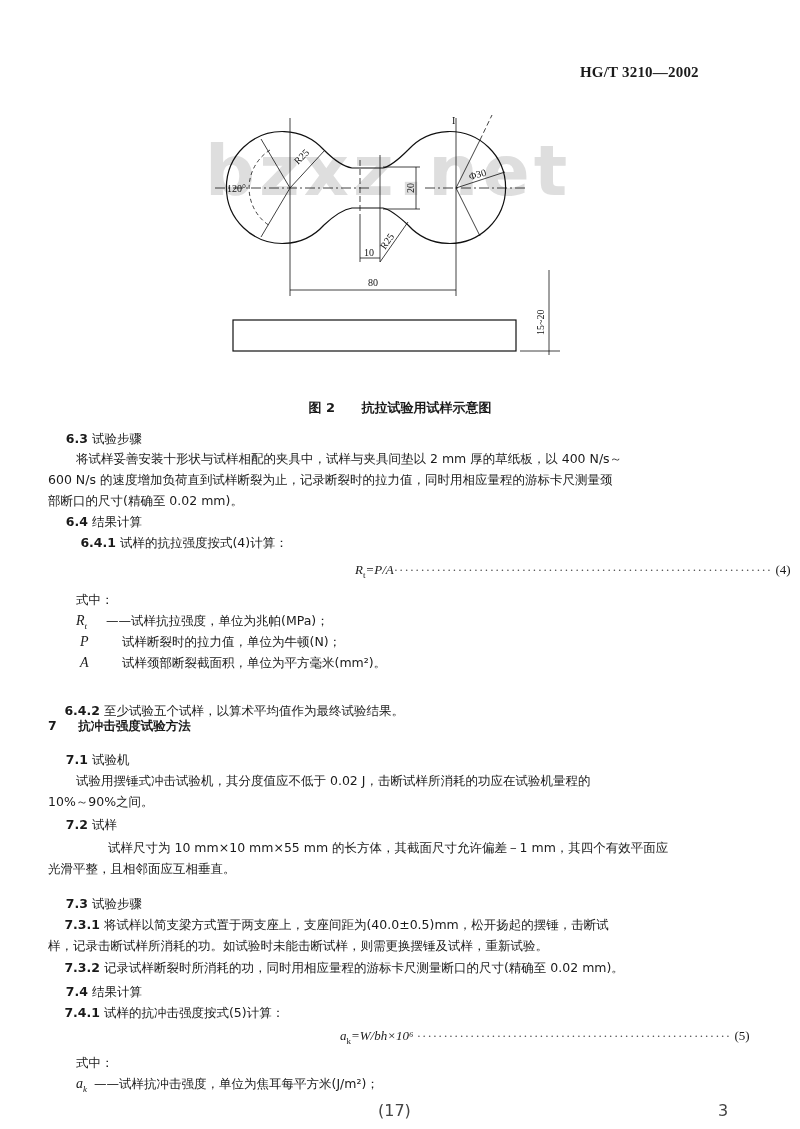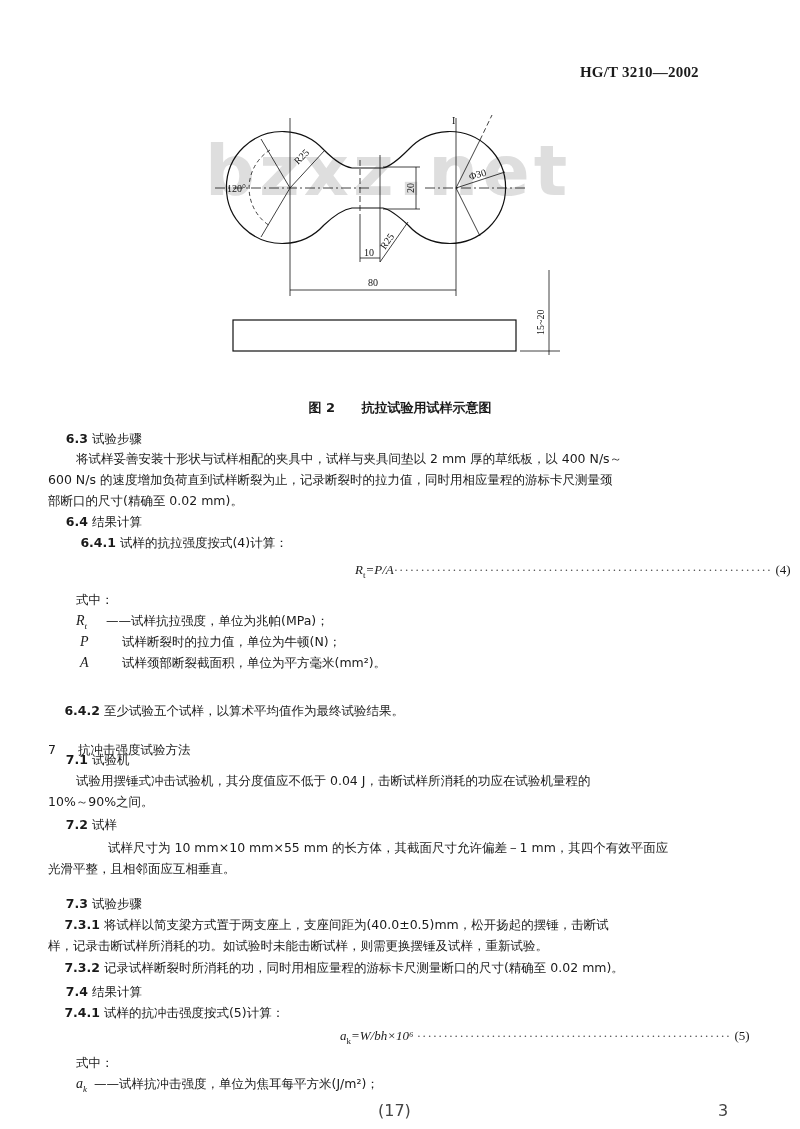--- a/index.html
+++ b/index.html
@@ -23,21 +23,21 @@
     left: 0; width: 800px; top: 399px; text-align: center;
     font-size: 13px; font-weight: bold; font-family: "DejaVu Sans", sans-serif;
   }
   .fig-caption .num { margin-right: 22px; }
   .line {
     position: absolute; font-size: 12.5px; line-height: 16px; white-space: nowrap;
     font-family: "DejaVu Sans", sans-serif;
   }
   .hdr-num { font-weight: bold; display: inline-block; min-width: 40px; text-align: right; }
   .hdr-num.wide { min-width: 52px; }
-  .sec-title { font-weight: normal; margin-top: 24px; }
+  .sec-title { font-weight: bold; }
   .formula {
     position: absolute; font-size: 13px; white-space: nowrap;
     font-family: "Liberation Serif", "DejaVu Serif", serif;
   }
   .formula i { font-style: italic; }
   .dots { color: #555; letter-spacing: 1px; }
   .sym {
     display: inline-block; width: 30px; font-style: italic;
     font-family: "Liberation Serif", serif; font-size: 14px;
   }
@@ -153,21 +153,21 @@
 
 <div class="line sec-title" style="left:48px;top:718px;">
   <span style="display:inline-block;min-width:26px">7</span>
   <span>抗冲击强度试验方法</span>
 </div>
 
 <div class="line" style="left:48px;top:752px;">
   <span class="hdr-num">7.1</span>
   <span>试验机</span>
 </div>
-<div class="line" style="left:76px;top:773px;">试验用摆锤式冲击试验机，其分度值应不低于 0.04 J，击断试样所消耗的功应在试验机量程的</div>
+<div class="line" style="left:76px;top:773px;">试验用摆锤式冲击试验机，其分度值应不低于 0.02 J，击断试样所消耗的功应在试验机量程的</div>
 <div class="line" style="left:48px;top:794px;">10%～90%之间。</div>
 
 <div class="line" style="left:48px;top:817px;">
   <span class="hdr-num">7.2</span>
   <span>试样</span>
 </div>
 <div class="line" style="left:76px;top:840px;margin-left:32px;">试样尺寸为 10 mm×10 mm×55 mm 的长方体，其截面尺寸允许偏差－1 mm，其四个有效平面应</div>
 <div class="line" style="left:48px;top:861px;">光滑平整，且相邻面应互相垂直。</div>
 
 <div class="line" style="left:48px;top:896px;">

